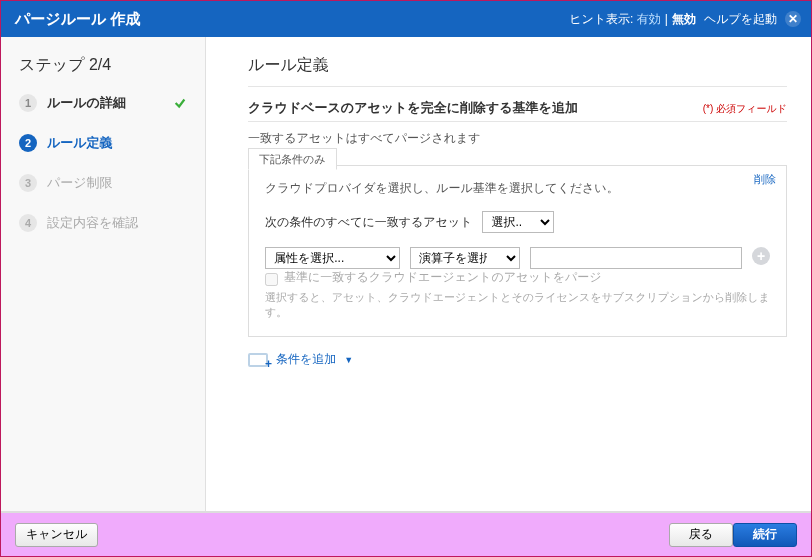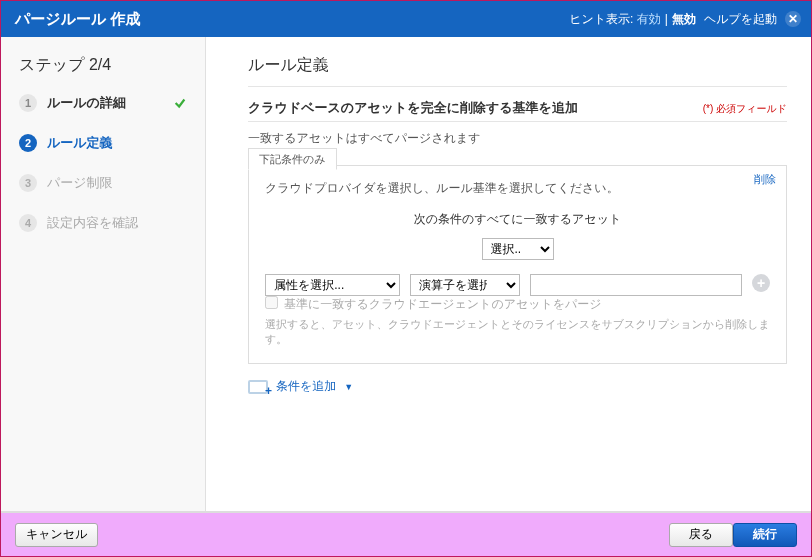--- a/index.html
+++ b/index.html
@@ -134,41 +134,41 @@
   }
   .criteria-delete {
     position: absolute;
     top: 6px; right: 10px;
     color: #1565c0;
     font-size: 11px;
     cursor: pointer;
   }
   .criteria-title { font-size: 14px; font-weight: bold; margin-bottom: 8px; }
   .criteria-desc { color: #555; margin-bottom: 14px; }
-  .filter-row { display: flex; align-items: center; gap: 10px; margin-bottom: 14px; flex-direction: column; }
+  .filter-row { display: flex; align-items: center; gap: 10px; margin-bottom: 14px; }
   .filter-label { font-size: 12px; color: #333; }
   select.sel, input.txt {
     font-family: inherit; font-size: 12px;
     height: 22px;
     border: 1px solid #bbb;
     background: #fff;
     padding: 1px 4px;
   }
   select.sel { padding-right: 16px; }
   .rule-row { display: flex; align-items: flex-start; gap: 10px; }
   .rule-row .txt { flex: 1; min-width: 150px; }
   .add-icon {
     width: 18px; height: 18px; border-radius: 50%;
     background: #d5d7db;
     color: #fff;
     display: inline-flex; align-items: center; justify-content: center;
     font-weight: bold; font-size: 14px;
     cursor: pointer;
   }
-  .purge-opt { color: #aaa; margin-bottom: 4px; display: flex; align-items: flex-start; gap: 6px; }
+  .purge-opt { color: #aaa; margin-bottom: 4px; display: flex; align-items: flex-end; gap: 6px; }
   .purge-opt input[type=checkbox] { margin: 0; }
   .purge-hint { color: #aaa; font-size: 11px; }
 
   .add-condition {
     margin-top: 14px;
     display: flex; align-items: center; gap: 8px;
     color: #1565c0;
     cursor: pointer;
   }
   .add-condition .pc-icon {

